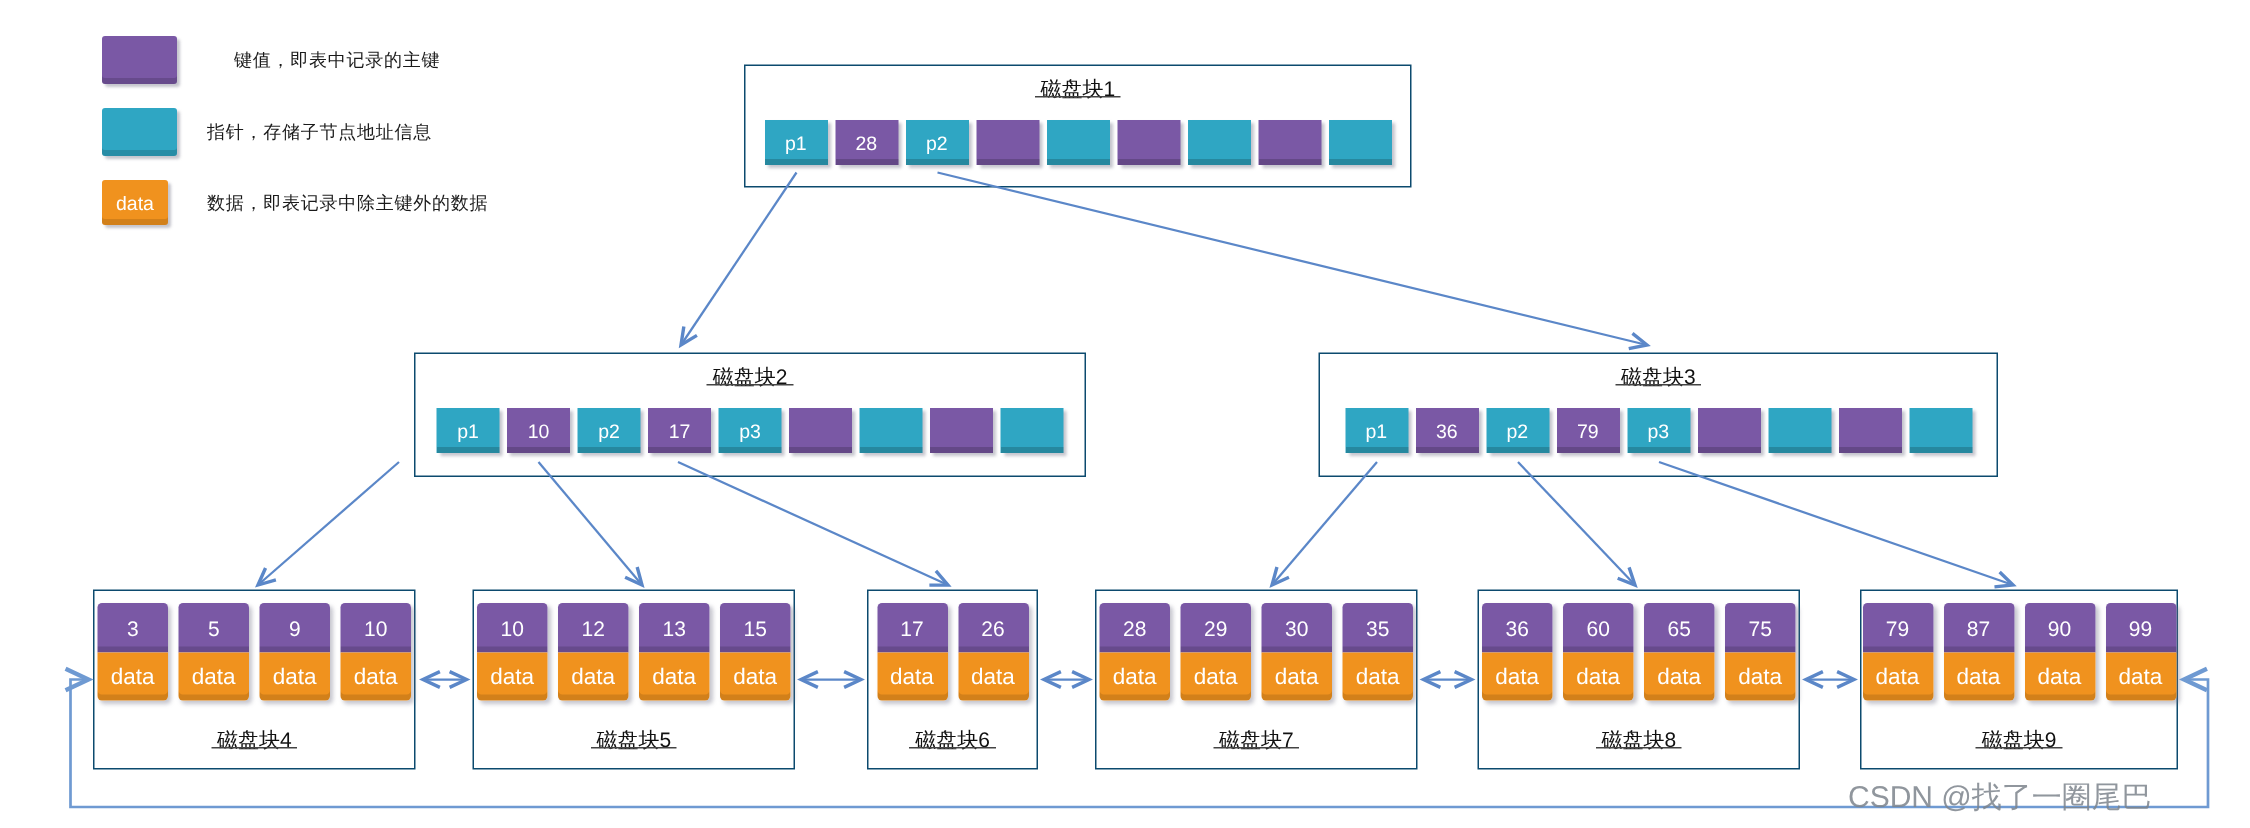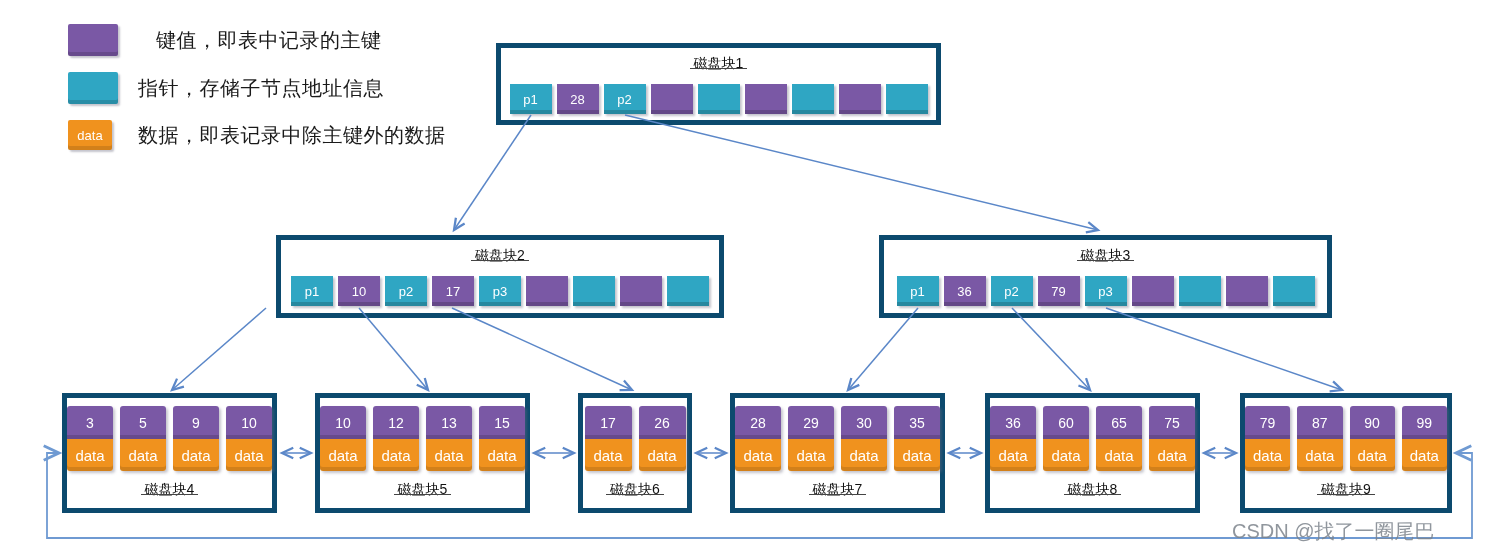--- a/index.html
+++ b/index.html
@@ -7,23 +7,23 @@
     position:relative;width:1500px;height:552px;background:#fff;overflow:hidden;
     font-family:"Liberation Sans","DejaVu Sans",sans-serif;color:#1a1a1a;
   }
   
   .legend-row{position:absolute;display:flex;align-items:center;}
   .swatch{display:inline-block;border-radius:2px;box-shadow:2px 2px 2px rgba(110,110,130,.4);}
   .swatch.purple{background:#7a58a5;box-shadow:2px 2px 2px rgba(110,110,130,.4),inset 0 -4px 0 rgba(0,0,0,.15);}
   .swatch.teal{background:#2fa6c3;box-shadow:2px 2px 2px rgba(110,110,130,.4),inset 0 -4px 0 rgba(0,0,0,.15);}
   .swatch.orange{background:#f0921e;color:#fff;font-size:13px;display:flex;align-items:center;justify-content:center;
     box-shadow:2px 2px 2px rgba(110,110,130,.4),inset 0 -4px 0 rgba(0,0,0,.12);}
-  .legend-text{font-size:20px;letter-spacing:.5px;}
-  
-  .inode,.leaf{position:absolute;border:5px solid #0c4a6e;background:#fff;box-sizing:border-box;}
+  .legend-text{font-size:12px;letter-spacing:.5px;}
+  
+  .inode,.leaf{position:absolute;border:1px solid #0c4a6e;background:#fff;box-sizing:border-box;}
   .node-title{text-align:center;font-size:14px;color:#111;}
   .node-title span{position:relative;padding:0 2px;}
   .node-title span::after{content:"";position:absolute;left:-2px;right:-2px;bottom:2px;height:1px;background:#444;}
   .inode .node-title{margin-top:7px;}
   .inode .cells{display:flex;justify-content:center;gap:5px;margin-top:11px;}
   .cell{width:42px;height:30px;color:#fff;font-size:13px;display:flex;align-items:center;justify-content:center;
     border-radius:0;box-shadow:2px 2px 2px rgba(110,110,130,.4),inset 0 -4px 0 rgba(0,0,0,.18);}
   .cell.teal{background:#2fa6c3;}
   .cell.purple{background:#7a58a5;}
   .leaf .cells{display:flex;justify-content:center;gap:7px;margin-top:8px;}

